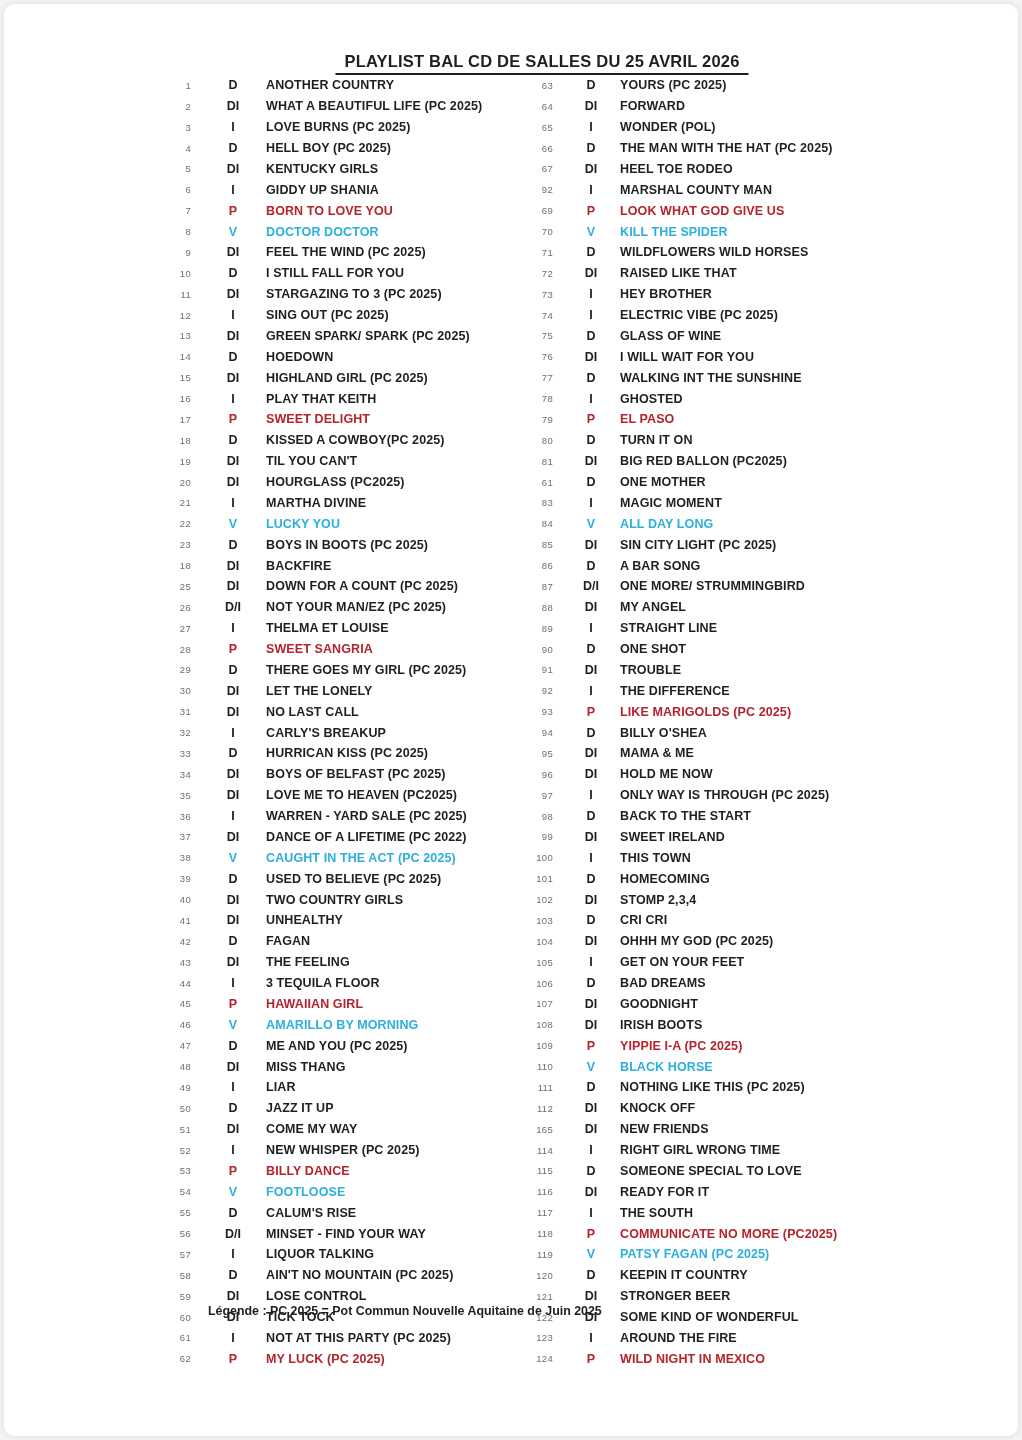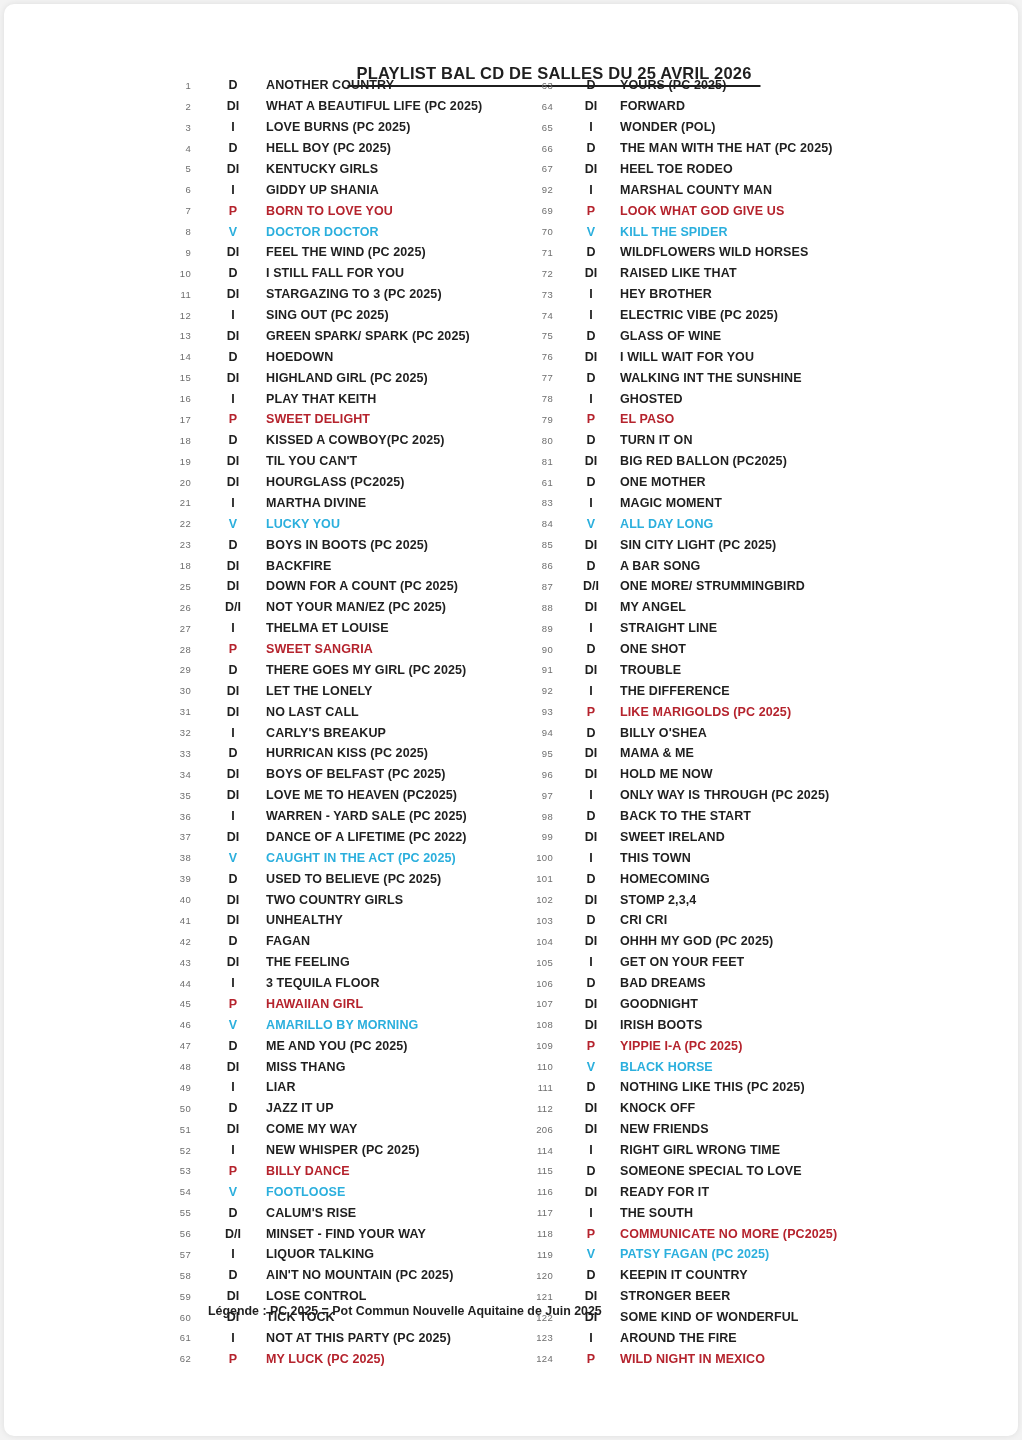--- a/index.html
+++ b/index.html
@@ -9,21 +9,21 @@
     font-family:"Liberation Sans","DejaVu Sans",sans-serif;
     position:relative;overflow:hidden;
   }
   .page{
     position:absolute;left:4px;top:4px;right:4px;bottom:4px;
     background:#ffffff;border-radius:10px;
     box-shadow:0 0 6px rgba(0,0,0,.09);
   }
   .heading{
     position:absolute;top:48px;left:538px;transform:translateX(-50%);
-    margin:12px;white-space:nowrap;
+    margin:0;white-space:nowrap;
     font-size:16.5px;font-weight:bold;letter-spacing:.2px;
     color:var(--text);
     border-bottom:2.5px solid var(--text);
     padding:0 9px 2px 9px;
   }
   .col{position:absolute;top:71px}
   .col-left{left:165px;width:345px}
   .col-right{left:522px;width:370px}
   .row{height:20.89px;display:flex;align-items:center}
   .num{
@@ -725,21 +725,21 @@
     <span class="title">NOTHING LIKE THIS (PC 2025)</span>
   </div>
 
   <div class="row">
     <span class="num">112</span>
     <span class="code">DI</span>
     <span class="title">KNOCK OFF</span>
   </div>
 
   <div class="row">
-    <span class="num">206</span>
+    <span class="num">165</span>
     <span class="code">DI</span>
     <span class="title">NEW FRIENDS</span>
   </div>
 
   <div class="row">
     <span class="num">114</span>
     <span class="code">I</span>
     <span class="title">RIGHT GIRL WRONG TIME</span>
   </div>
 

